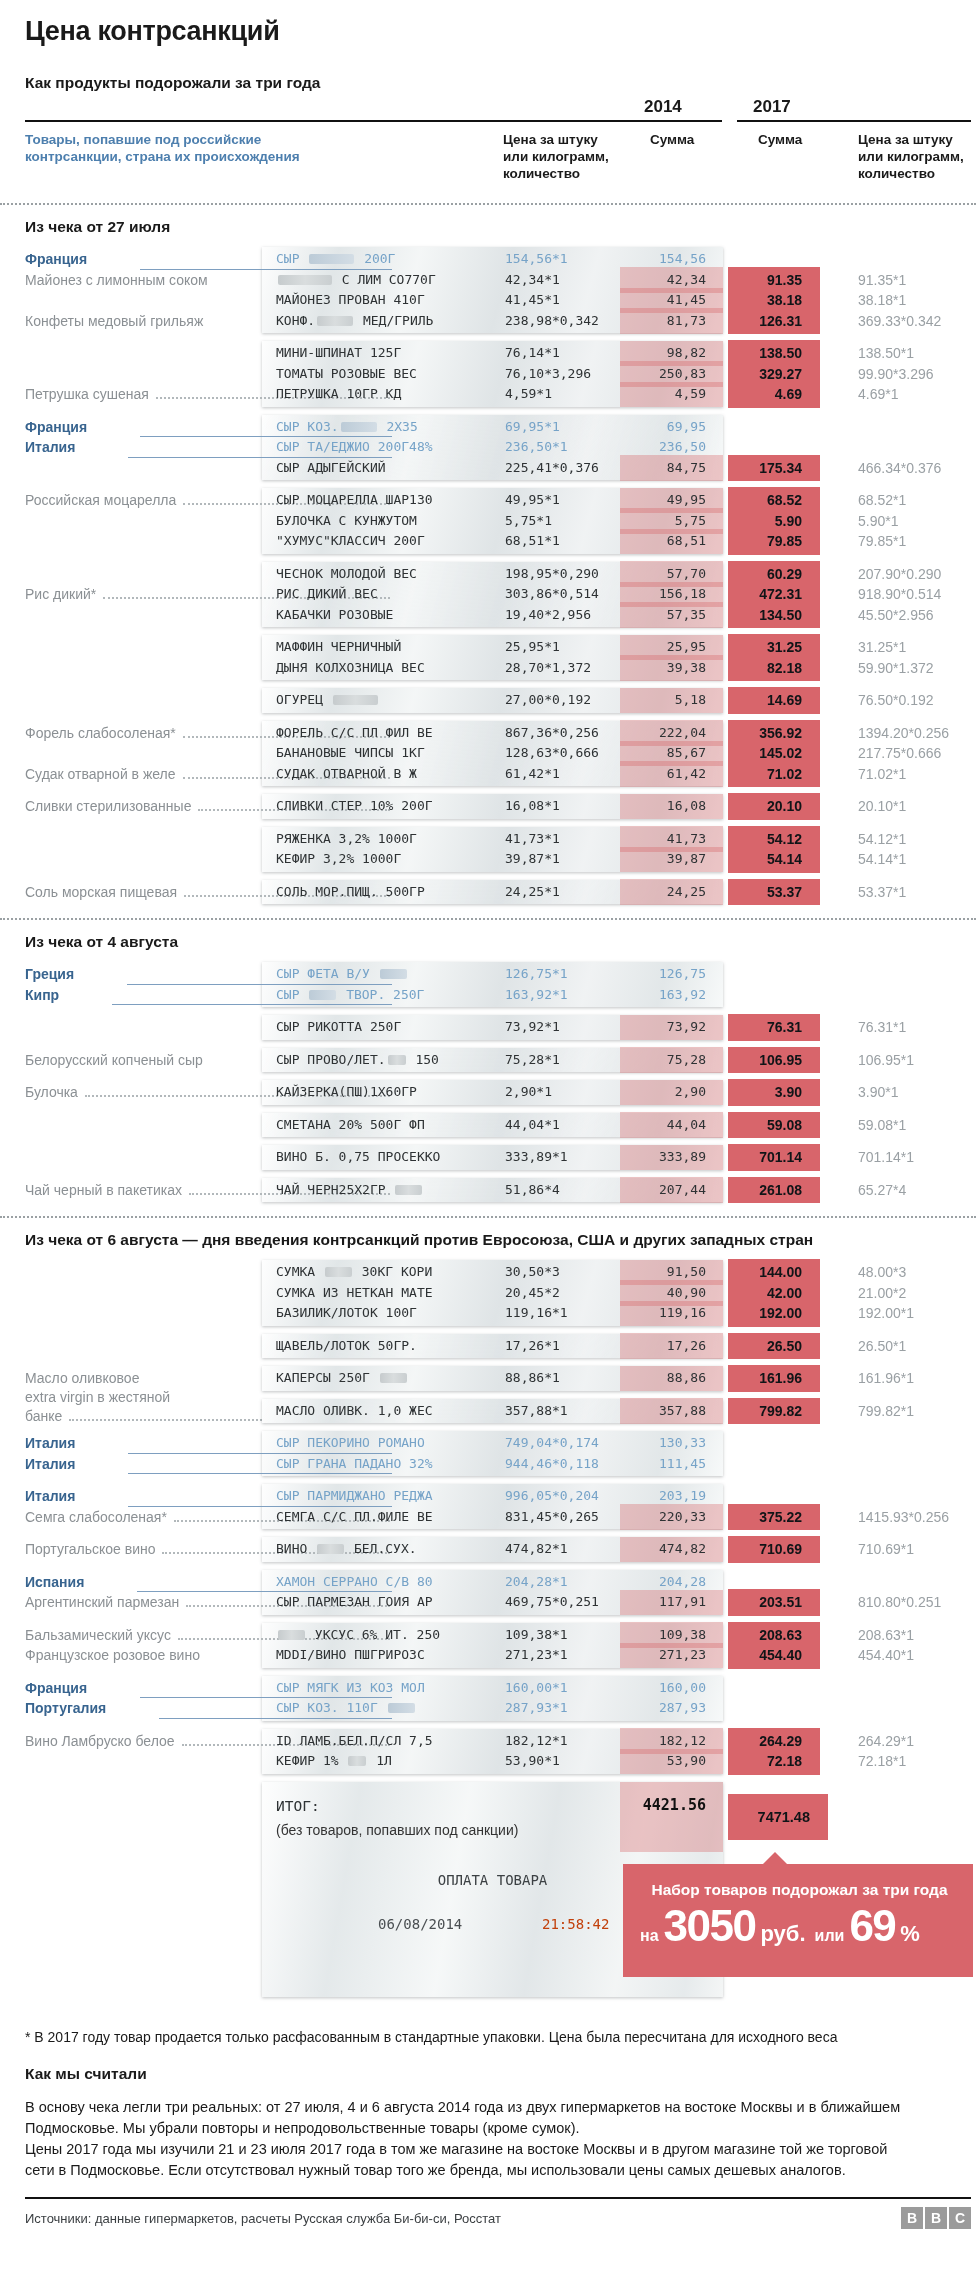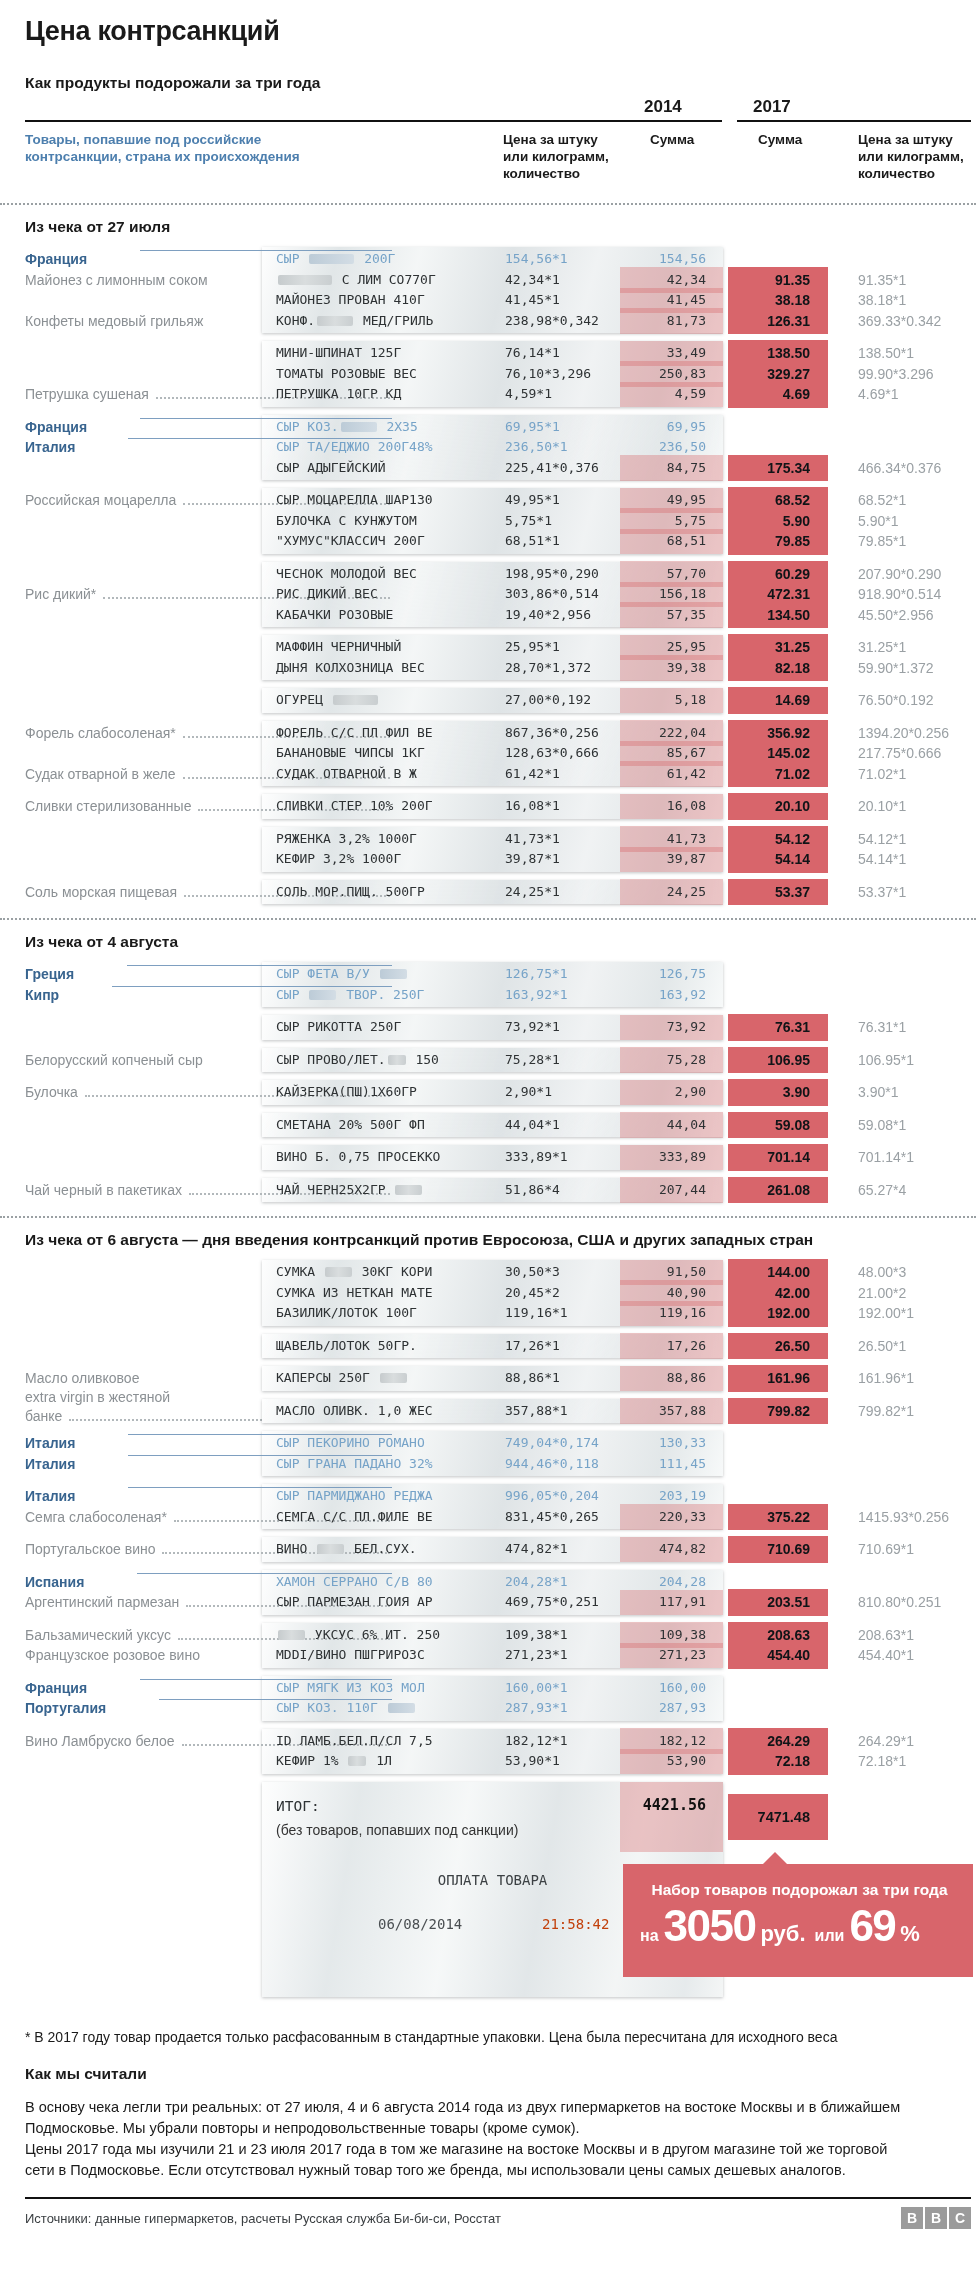--- a/index.html
+++ b/index.html
@@ -30,29 +30,29 @@
   .sec-heading{margin:0 0 11px 25px;font-size:15.5px;font-weight:700;}
   .rgroup{position:relative;margin-bottom:8px;padding:2px 0;}
   .rgroup::before{content:"";position:absolute;left:262px;width:461px;top:0;bottom:0;
     background:
       linear-gradient(105deg, rgba(255,255,255,.95) 0%, rgba(219,225,227,.55) 16%,
         rgba(246,248,248,.85) 33%, rgba(213,219,222,.5) 52%, rgba(241,243,244,.9) 70%,
         rgba(219,225,227,.5) 86%, rgba(248,250,250,.95) 100%), #e9edee;
     box-shadow:0 1px 3px rgba(80,86,90,.35);}
   .row{position:relative;height:20.5px;line-height:20.5px;font-size:13px;}
   .pink{position:absolute;left:620px;width:103px;top:-2.5px;bottom:-2.5px;background:rgba(214,96,100,.34);}
-  .red{position:absolute;left:728px;width:100px;top:-3px;bottom:-3px;background:#d8656b;
+  .red{position:absolute;left:728px;width:92px;top:-3px;bottom:-3px;background:#d8656b;
        color:#101417;font-weight:700;font-size:14px;font-family:"Liberation Sans",sans-serif;
        display:flex;align-items:center;justify-content:flex-end;padding-right:18px;box-sizing:border-box;}
   .r-name{position:absolute;left:276px;color:#2e3234;white-space:pre;}
   .r-qty{position:absolute;left:505px;color:#2e3234;white-space:pre;}
   .r-sum{position:absolute;left:586px;width:120px;text-align:right;color:#2e3234;}
   .row.blue .r-name,.row.blue .r-qty,.row.blue .r-sum{color:#76a3c8;}
   .r-p17{position:absolute;left:858px;color:#9aa0a4;font-size:14px;}
-  .country{position:absolute;left:25px;width:367px;display:flex;align-items:flex-start;
+  .country{position:absolute;left:25px;width:367px;display:flex;align-items:flex-end;
            color:#38648f;font-weight:700;font-size:14px;font-family:"Liberation Sans",sans-serif;gap:44px;}
   .cline{flex:1;border-top:1px solid #7e9fc0;margin:1px 0 0 9px;}
   .plabel{position:absolute;left:25px;width:367px;color:#8b9094;font-size:14px;
           font-family:"Liberation Sans",sans-serif;line-height:19px;top:1px;}
   .pline{display:flex;}
   .leader{flex:1;border-bottom:2px dotted #b2b8bb;margin:0 2px 5px 7px;}
   .blur{display:inline-block;height:10px;border-radius:2px;margin:0 2px;vertical-align:-1px;
         background:linear-gradient(90deg,#c6cbcd,#d9dDde,#c9ced0);}
   .blur-blue{background:linear-gradient(90deg,#bccbd7,#d3dde5);}
 
@@ -168,21 +168,21 @@
             <div class="r-sum mono">81,73</div>
             <div class="r-p17">369.33*0.342</div>
           </div>
         </div>
         <div class="rgroup">
           <div class="row">
             <div class="pink"></div>
             <div class="red">138.50</div>
             <div class="r-name mono">МИНИ-ШПИНАТ 125Г</div>
             <div class="r-qty mono">76,14*1</div>
-            <div class="r-sum mono">33,49</div>
+            <div class="r-sum mono">98,82</div>
             <div class="r-p17">138.50*1</div>
           </div>
           <div class="row">
             <div class="pink"></div>
             <div class="red">329.27</div>
             <div class="r-name mono">ТОМАТЫ РОЗОВЫЕ ВЕС</div>
             <div class="r-qty mono">76,10*3,296</div>
             <div class="r-sum mono">250,83</div>
             <div class="r-p17">99.90*3.296</div>
           </div>

